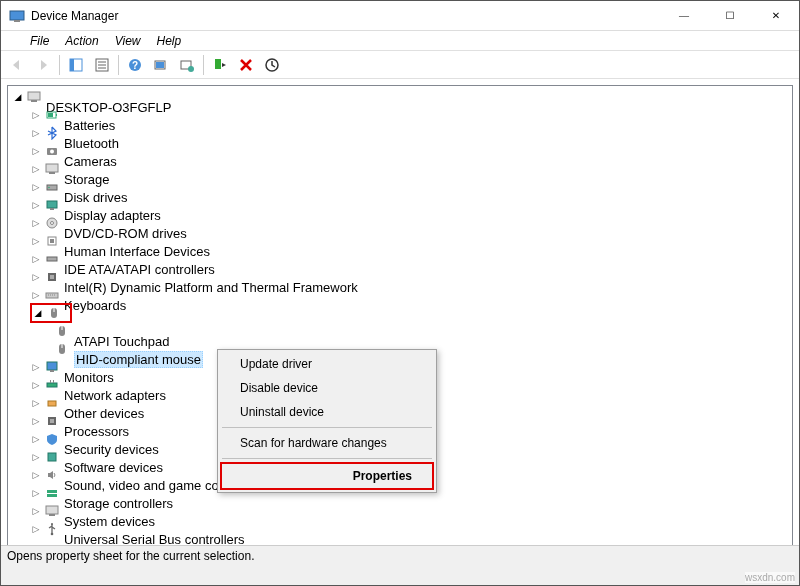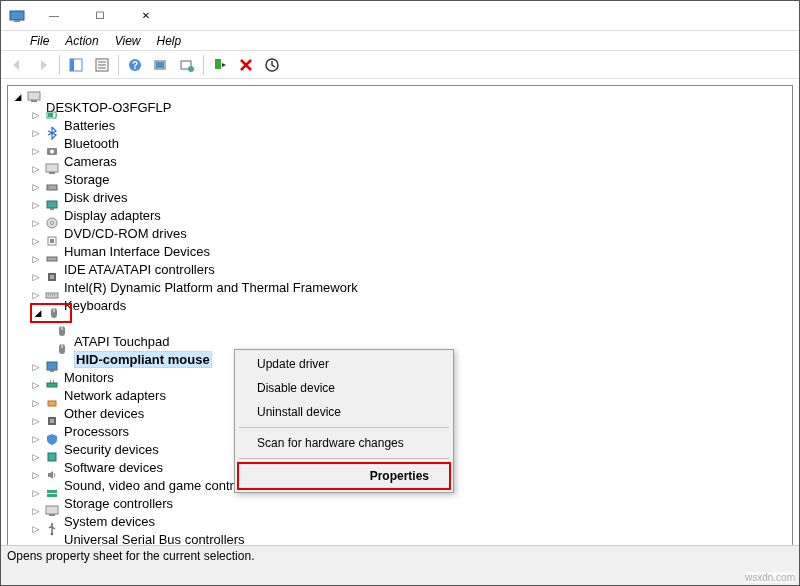--- a/index.html
+++ b/index.html
@@ -18,21 +18,21 @@
     .tool-btn { width: 24px; height: 22px; display: flex; align-items: center; justify-content: center; border: 1px solid transparent; cursor: pointer; }
     .tool-btn.disabled { opacity: 0.4; cursor: default; }
     .tool-sep { width: 1px; height: 20px; background: #ccc; margin: 0 2px; }
 
     .tree-container { position: absolute; top: 84px; left: 6px; right: 6px; bottom: 24px; border: 1px solid #828790; background: #fff; overflow: auto; padding: 2px; }
     .tree-row { display: flex; align-items: center; height: 18px; white-space: nowrap; cursor: default; }
     .tree-row .expander { width: 12px; height: 12px; display: inline-flex; align-items: center; justify-content: center; color: #666; font-size: 9px; cursor: pointer; margin-right: 2px; }
     .tree-row .expander.open { color: #000; }
     .tree-row .node-icon { width: 16px; height: 16px; margin-right: 4px; display: inline-flex; align-items: center; justify-content: center; }
     .tree-row .label { font-size: 13px; margin-top: 20px; }
-    .tree-row.selected .label { background: #cce8ff; border: 1px dotted #99d1ff; padding: 0 1px; font-weight: bold; }
+    .tree-row.selected .label { background: #cce8ff; border: 1px dotted #99d1ff; padding: 0 1px; }
     .indent-0 { padding-left: 2px; }
     .indent-1 { padding-left: 20px; }
     .indent-2 { padding-left: 44px; }
     .row-highlight { border: 2px solid #e00000; display: inline-flex; align-items: center; height: 20px; padding-right: 4px; }
 
     .context-menu { position: absolute; background: #f0f0f0; border: 1px solid #a0a0a0; box-shadow: 2px 2px 6px rgba(0,0,0,0.25); padding: 2px; width: 220px; z-index: 50; }
     .ctx-item { padding: 5px 20px; cursor: pointer; font-size: 12px; }
     .ctx-sep { height: 1px; background: #c0c0c0; margin: 3px 2px; }
     .ctx-item.bold-highlight { font-weight: bold; text-align: right; }
     .ctx-red-box { border: 2px solid #e00000; margin-top: 1px; }
@@ -44,20 +44,21 @@
 </head>
 <body>
 
 <div class="titlebar">
   <span class="app-icon">
     <svg width="16" height="16" viewBox="0 0 16 16">
         <rect x="1" y="3" width="14" height="9" fill="#4a90d9" stroke="#2b5a87"></rect>
         <rect x="5" y="12" width="6" height="2" fill="#888"></rect>
       </svg>
   </span>
+  <span class="title">Device Manager</span>
   <div class="win-controls">
     <div class="win-btn">—</div>
     <div class="win-btn">☐</div>
     <div class="win-btn close">✕</div>
   </div>
 </div>
 
 <div class="menubar">
   <div class="menu-item">File</div>
   <div class="menu-item">Action</div>
@@ -376,21 +377,21 @@
         <svg width="14" height="14" viewBox="0 0 14 14">
           <path d="M7 2 L7 12 M7 4 L4 6 M7 5 L10 7" stroke="#666" stroke-width="1.3" fill="none"></path>
           <circle cx="7" cy="12" r="1.3" fill="#666"></circle>
           <circle cx="7" cy="2" r="1" fill="#666"></circle>
         </svg>
       </span>
       <span class="label">Universal Serial Bus controllers</span>
     </div>
 </div>
 
-<div class="context-menu" style="top:348px; left:216px;margin-left:17px;">
+<div class="context-menu" style="top:348px; left:216px;">
   <div class="ctx-item">Update driver</div>
   <div class="ctx-item">Disable device</div>
   <div class="ctx-item">Uninstall device</div>
   <div class="ctx-sep"></div>
   <div class="ctx-item">Scan for hardware changes</div>
   <div class="ctx-sep"></div>
   <div class="ctx-red-box">
     <div class="ctx-item bold-highlight">Properties</div>
   </div>
 </div>

